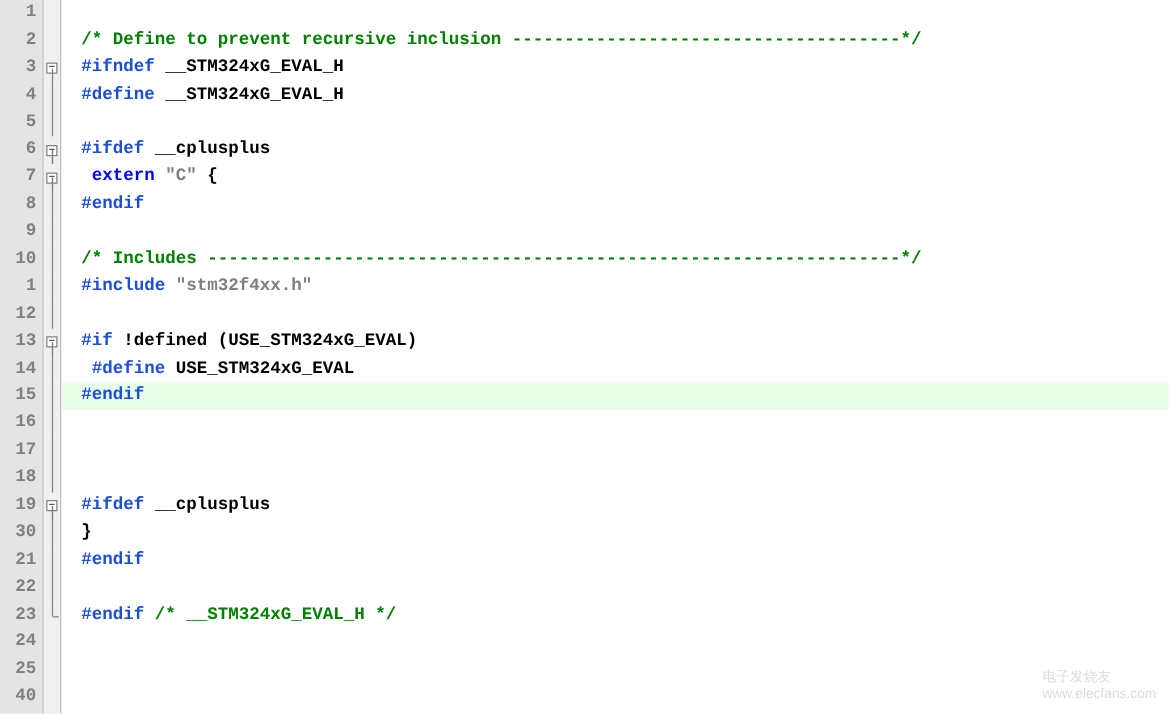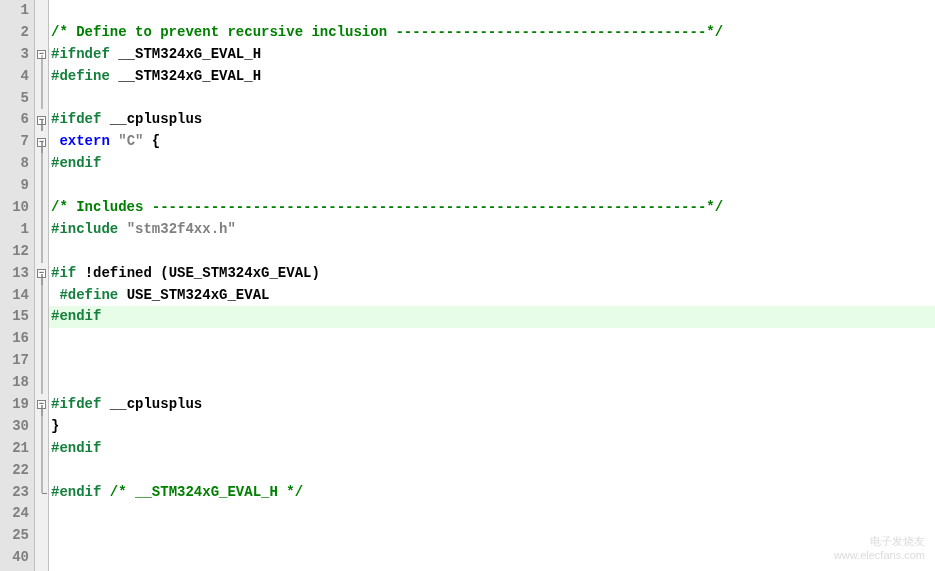--- a/index.html
+++ b/index.html
@@ -77,40 +77,39 @@
       top: 50%;
     }
     .code-area {
       flex: 1;
       overflow: hidden;
     }
     .code-line {
       height: 21.9px;
       line-height: 21.9px;
       white-space: pre;
-      padding-left: 2px;
+      padding-left: 16px;
     }
     .highlight-line {
       background: #e8fde8;
     }
     .comment { color: #008000; }
-    .preproc { color: #15803d; }
+    .preproc { color: #1d4ed8; }
     .ident { color: #000; }
     .keyword { color: #0000ff; }
     .string { color: #808080; }
     .punct { color: #000; }
     .watermark {
       position: absolute;
       right: 10px;
       bottom: 10px;
       opacity: 0.3;
       font-size: 11px;
       color: #888;
       font-weight: normal;
-      text-align: right;
       font-family: sans-serif;
       margin-left: 14px;
     }
   </style>
 </head>
 <body>
 
 <div class="editor">
   <div class="gutter" id="gutter">
       <div class="gutter-line">1</div>

